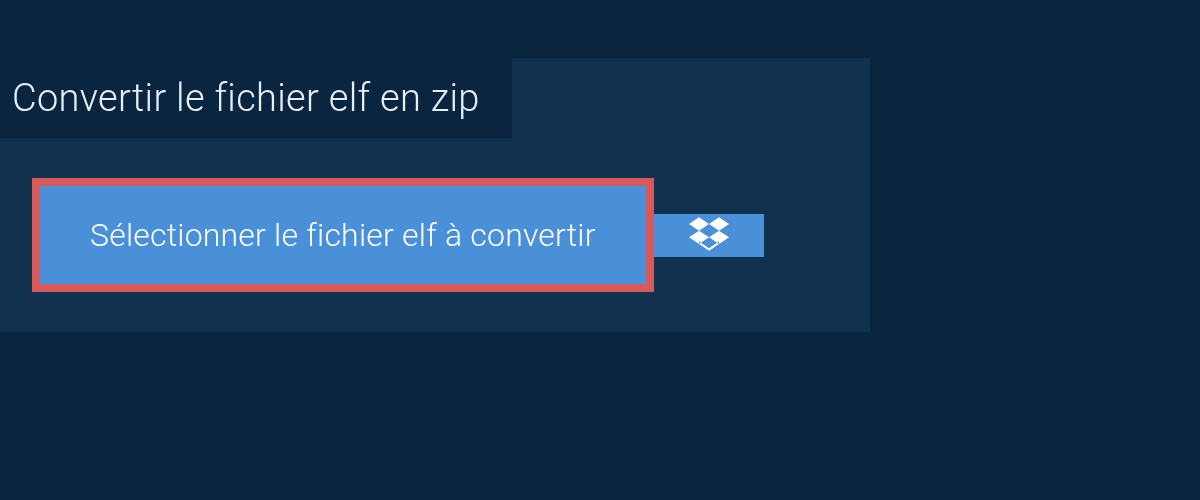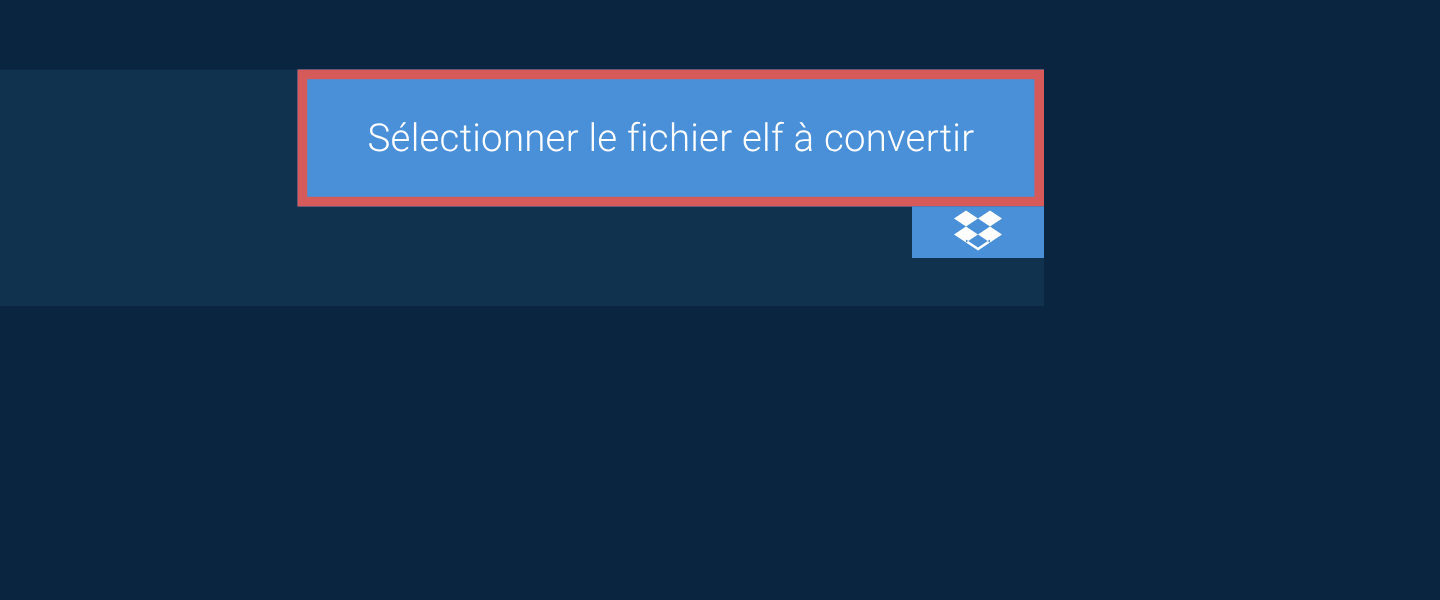--- a/index.html
+++ b/index.html
@@ -25,24 +25,23 @@
       display: inline-block;
       background: #0a2540;
       padding: 18px 32px 18px 12px;
       font-size: 38px;
       font-weight: 300;
       color: #e8eef5;
       letter-spacing: 0.3px;
     }
     .actions-row {
       display: flex;
-      align-items: flex-end;
+      align-items: center;
       margin-top: 40px;
       margin-left: 32px;
-      flex-direction: column;
     }
     .select-button {
       background: #4a90d9;
       color: #ffffff;
       border: 8px solid #d65a5a;
       padding: 30px 50px;
       font-size: 32px;
       font-weight: 300;
       cursor: pointer;
       letter-spacing: 0.2px;
@@ -63,20 +62,21 @@
     .dropbox-button svg {
       width: 40px;
       height: 40px;
       fill: #ffffff;
     }
   </style>
 </head>
 <body>
 
 <div class="panel">
+  <div class="title-bar">Convertir le fichier elf en zip</div>
   <div class="actions-row">
     <button class="select-button">Sélectionner le fichier elf à convertir</button>
     <button class="dropbox-button">
       <span>
         <svg viewBox="0 0 24 24" xmlns="http://www.w3.org/2000/svg">
           <path d="M6 2L0 6l6 4-6 4 6 4 6-4 6 4 6-4-6-4 6-4-6-4-6 4-6-4zm6 4l6 4-6 4-6-4 6-4zm-6 10.5l6 4 6-4v1.5l-6 4-6-4v-1.5z"></path>
         </svg>
       </span>
     </button>
   </div>

